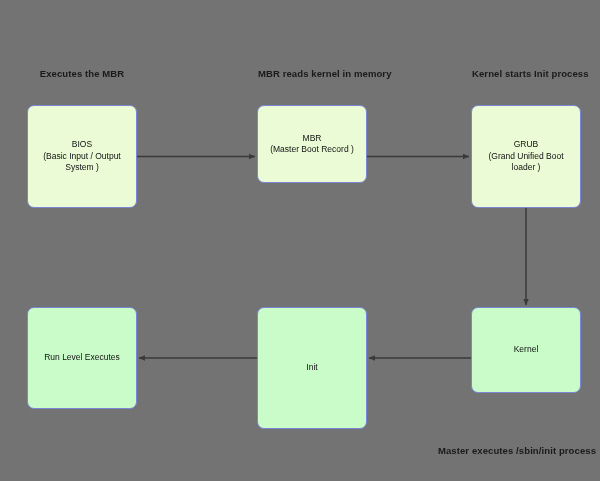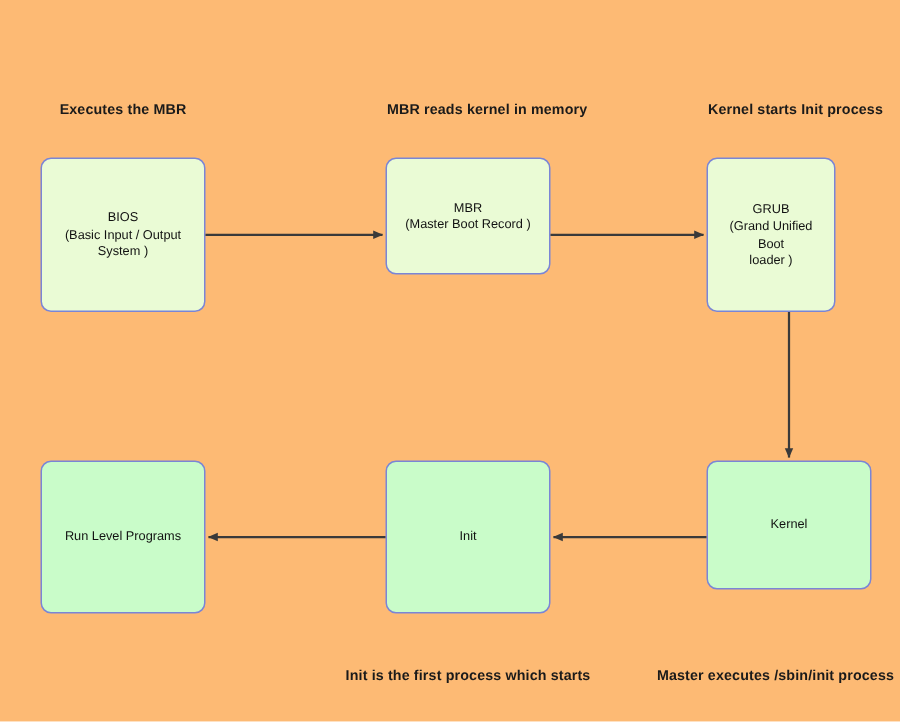--- a/index.html
+++ b/index.html
@@ -7,21 +7,21 @@
     padding: 0;
     background: #ffffff;
   }
   body {
     font-family: "Liberation Sans", sans-serif;
   }
   #canvas {
     position: relative;
     width: 600px;
     height: 481px;
-    background: #fdba74;
+    background: #737373;
     overflow: hidden;
   }
   .caption {
     position: absolute;
     font-size: 9.5px;
     font-weight: bold;
     color: #1a1a1a;
     letter-spacing: 0.1px;
     white-space: nowrap;
     text-align: center;
@@ -68,39 +68,38 @@
     <span class="node-label">BIOS
 (Basic Input / Output
 System )</span>
   </div>
 
   <div class="node top" style="left:257px; top:105px; width:110px; height:78px;">
     <span class="node-label">MBR
 (Master Boot Record )</span>
   </div>
 
-  <div class="node top" style="left:471px; top:105px; width:86px; height:103px;">
+  <div class="node top" style="left:471px; top:105px; width:110px; height:103px;">
     <span class="node-label">GRUB
 (Grand Unified Boot
 loader )</span>
   </div>
 
   <div class="node bottom" style="left:27px; top:307px; width:110px; height:102px;">
-    <span class="node-label">Run Level Programs</span>
+    <span class="node-label">Run Level Executes</span>
   </div>
 
-  <div class="node bottom" style="left:257px; top:307px; width:110px; height:102px;align-items:center;">
+  <div class="node bottom" style="left:257px; top:307px; width:110px; height:122px;align-items:center;">
     <span class="node-label">Init</span>
   </div>
 
   <div class="node bottom" style="left:471px; top:307px; width:110px; height:86px;">
     <span class="node-label">Kernel</span>
   </div>
 
-  <div class="caption" style="left:218px; top:445px; width:188px;">Init is the first process which starts</div>
   <div class="caption" style="left:437px; top:445px; width:160px;">Master executes /sbin/init process</div>
 
   <svg class="arrow-svg" viewBox="0 0 600 481" xmlns="http://www.w3.org/2000/svg">
     <defs>
       <marker id="ah" markerWidth="7" markerHeight="7" refX="6.2" refY="3.2" orient="auto" markerUnits="userSpaceOnUse">
         <path d="M0,0.4 L6.6,3.2 L0,6.0 z" fill="#3a3a3a"></path>
       </marker>
     </defs>
 
     <line x1="137" y1="156.5" x2="255" y2="156.5" stroke="#3a3a3a" stroke-width="1.5" marker-end="url(#ah)"></line>

